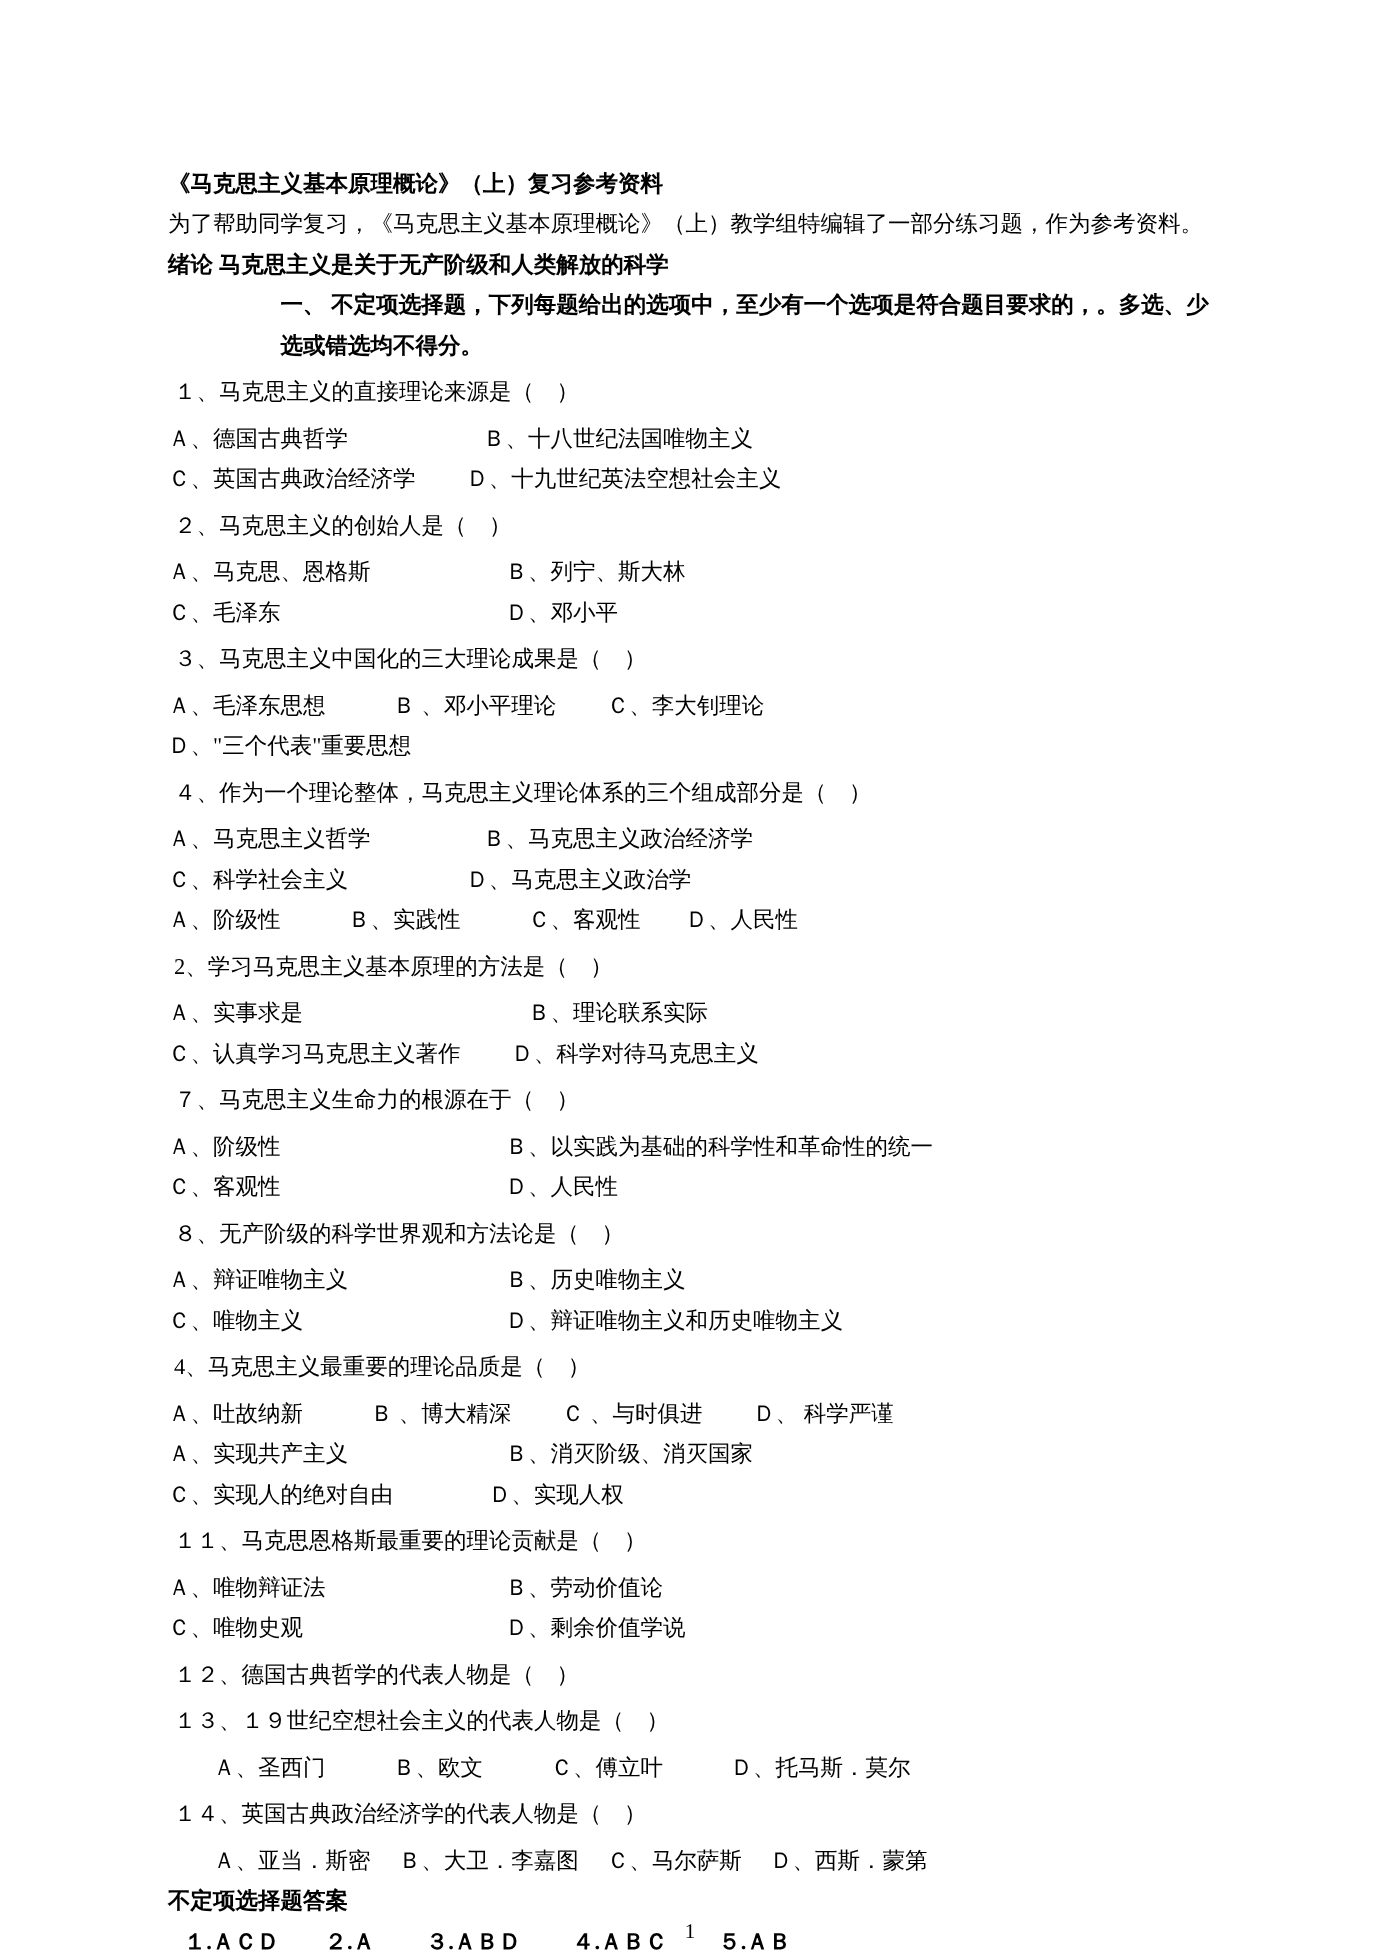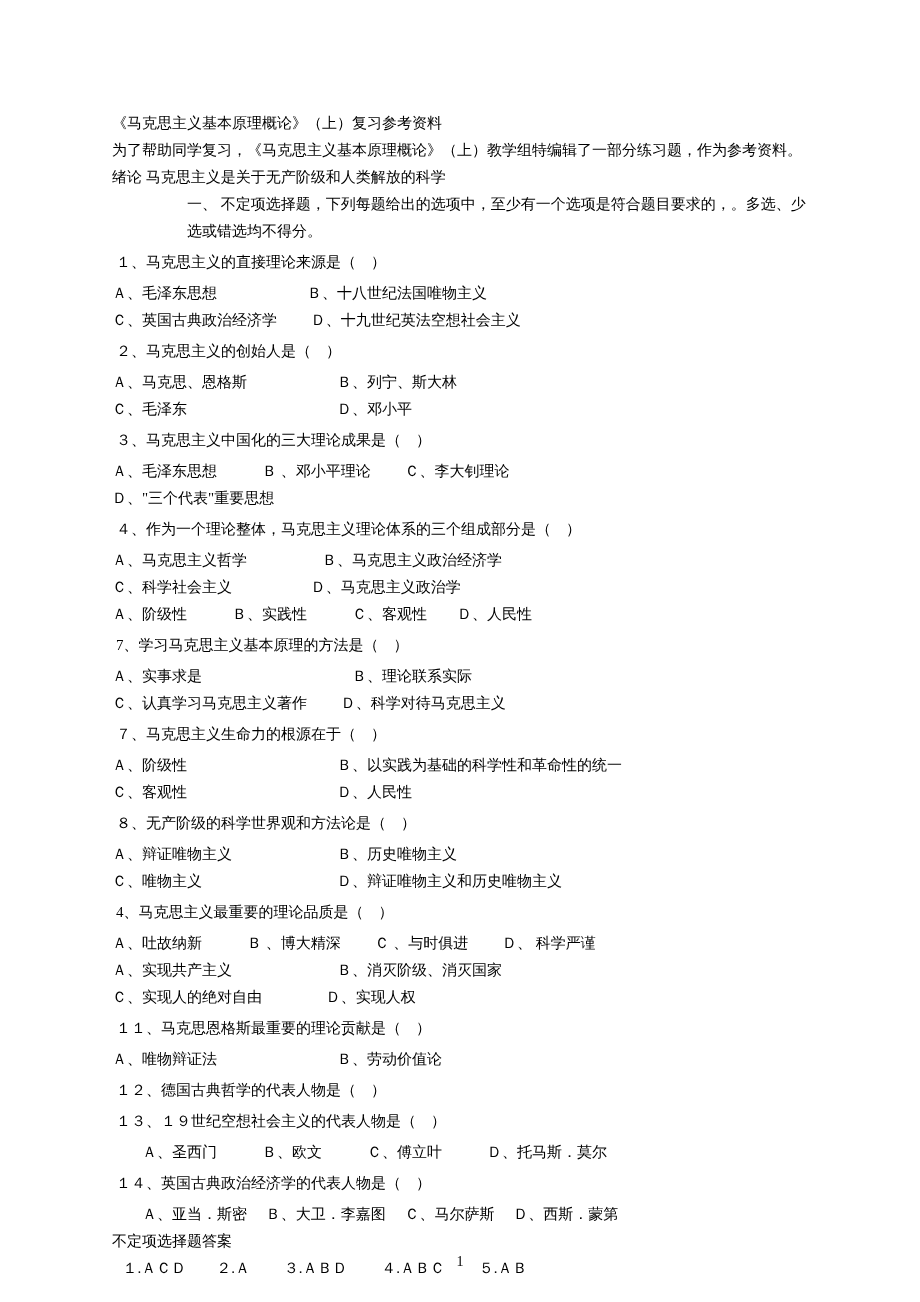--- a/index.html
+++ b/index.html
@@ -1,17 +1,17 @@
 <!DOCTYPE html>
 <html><head>
 <meta charset="utf-8">
 <style>
 body{margin:0;background:#fff;font-family:"SimSun","宋体",serif;font-size:15px;color:#000;line-height:1.8}
 .page{width:920px;min-height:1302px;padding:110px 112px 40px 112px;box-sizing:border-box;position:relative}
-.bold{font-weight:normal}
+.bold{font-weight:bold}
 .ans-indent{margin-left:.7em}
 .q{margin:4px}
 .opt-line{margin:0}
 .instr{padding-left:5em}
 .page-num{position:absolute;left:50%;bottom:48px;transform:translateX(-50%);font-family:"Times New Roman",serif;font-size:14px}
 </style>
 </head>
 <body>
 
 <div class="page">
@@ -20,47 +20,48 @@
   <div>为了帮助同学复习，《马克思主义基本原理概论》（上）教学组特编辑了一部分练习题，作为参考资料。</div>
   <div class="bold">绪论  马克思主义是关于无产阶级和人类解放的科学</div>
 
   <div class="bold instr">
     <span>一、</span>
     <span>不定项选择题，下列每题给出的选项中，至少有一个选项是符合题目要求的，。多选、少选或错选均不得分。</span>
   </div>
 
   <div id="qwrap">
       <div class="q">１、马克思主义的直接理论来源是（　）</div>
-      <div class="opt-line">Ａ、毛泽东思想　　　　　　Ｂ、十八世纪法国唯物主义</div>
+      <div class="opt-line">Ａ、德国古典哲学　　　　　　Ｂ、十八世纪法国唯物主义</div>
       <div class="opt-line">Ｃ、英国古典政治经济学　　  Ｄ、十九世纪英法空想社会主义</div>
       <div class="q">２、马克思主义的创始人是（　）</div>
       <div class="opt-line">Ａ、马克思、恩格斯　　　　　　Ｂ、列宁、斯大林</div>
       <div class="opt-line">Ｃ、毛泽东　　　　　　　　　　Ｄ、邓小平</div>
       <div class="q">３、马克思主义中国化的三大理论成果是（　）</div>
       <div class="opt-line">Ａ、毛泽东思想　　　Ｂ 、邓小平理论　　  Ｃ、李大钊理论</div>
       <div class="opt-line">Ｄ、"三个代表"重要思想</div>
       <div class="q">４、作为一个理论整体，马克思主义理论体系的三个组成部分是（　）</div>
       <div class="opt-line">Ａ、马克思主义哲学　　　　　Ｂ、马克思主义政治经济学</div>
       <div class="opt-line">Ｃ、科学社会主义　　　　　  Ｄ、马克思主义政治学</div>
       <div class="opt-line">Ａ、阶级性　　　Ｂ、实践性　　　Ｃ、客观性　　Ｄ、人民性</div>
-      <div class="q">7、学习马克思主义基本原理的方法是（　）</div>
+      <div class="q">2、学习马克思主义基本原理的方法是（　）</div>
       <div class="opt-line">Ａ、实事求是　　　　　　　　　　Ｂ、理论联系实际</div>
       <div class="opt-line">Ｃ、认真学习马克思主义著作　　  Ｄ、科学对待马克思主义</div>
       <div class="q">７、马克思主义生命力的根源在于（　）</div>
       <div class="opt-line">Ａ、阶级性　　　　　　　　　　Ｂ、以实践为基础的科学性和革命性的统一</div>
       <div class="opt-line">Ｃ、客观性　　　　　　　　　　Ｄ、人民性</div>
       <div class="q">８、无产阶级的科学世界观和方法论是（　）</div>
       <div class="opt-line">Ａ、辩证唯物主义　　　　　　　Ｂ、历史唯物主义</div>
       <div class="opt-line">Ｃ、唯物主义　　　　　　　　　Ｄ、辩证唯物主义和历史唯物主义</div>
       <div class="q">4、马克思主义最重要的理论品质是（　）</div>
       <div class="opt-line">Ａ、吐故纳新　　　Ｂ 、博大精深　　 Ｃ 、与时俱进　　 Ｄ、 科学严谨</div>
       <div class="opt-line">Ａ、实现共产主义　　　　　　　Ｂ、消灭阶级、消灭国家</div>
       <div class="opt-line">Ｃ、实现人的绝对自由　　　　  Ｄ、实现人权</div>
       <div class="q">１１、马克思恩格斯最重要的理论贡献是（　）</div>
       <div class="opt-line">Ａ、唯物辩证法　　　　　　　　Ｂ、劳动价值论</div>
+      <div class="opt-line">Ｃ、唯物史观　　　　　　　　　Ｄ、剩余价值学说</div>
       <div class="q">１２、德国古典哲学的代表人物是（　）</div>
       <div class="q">１３、１９世纪空想社会主义的代表人物是（　）</div>
       <div class="opt-line">　　Ａ、圣西门　　　Ｂ、欧文　　　Ｃ、傅立叶　　　Ｄ、托马斯．莫尔</div>
       <div class="q">１４、英国古典政治经济学的代表人物是（　）</div>
       <div class="opt-line">　　Ａ、亚当．斯密　  Ｂ、大卫．李嘉图　  Ｃ、马尔萨斯　  Ｄ、西斯．蒙第</div>
     </div>
 
   <div class="bold">不定项选择题答案</div>
   <div class="bold ans-indent">１.ＡＣＤ　　２.Ａ　　  ３.ＡＢＤ　　  ４.ＡＢＣ　　  ５.ＡＢ</div>
 

